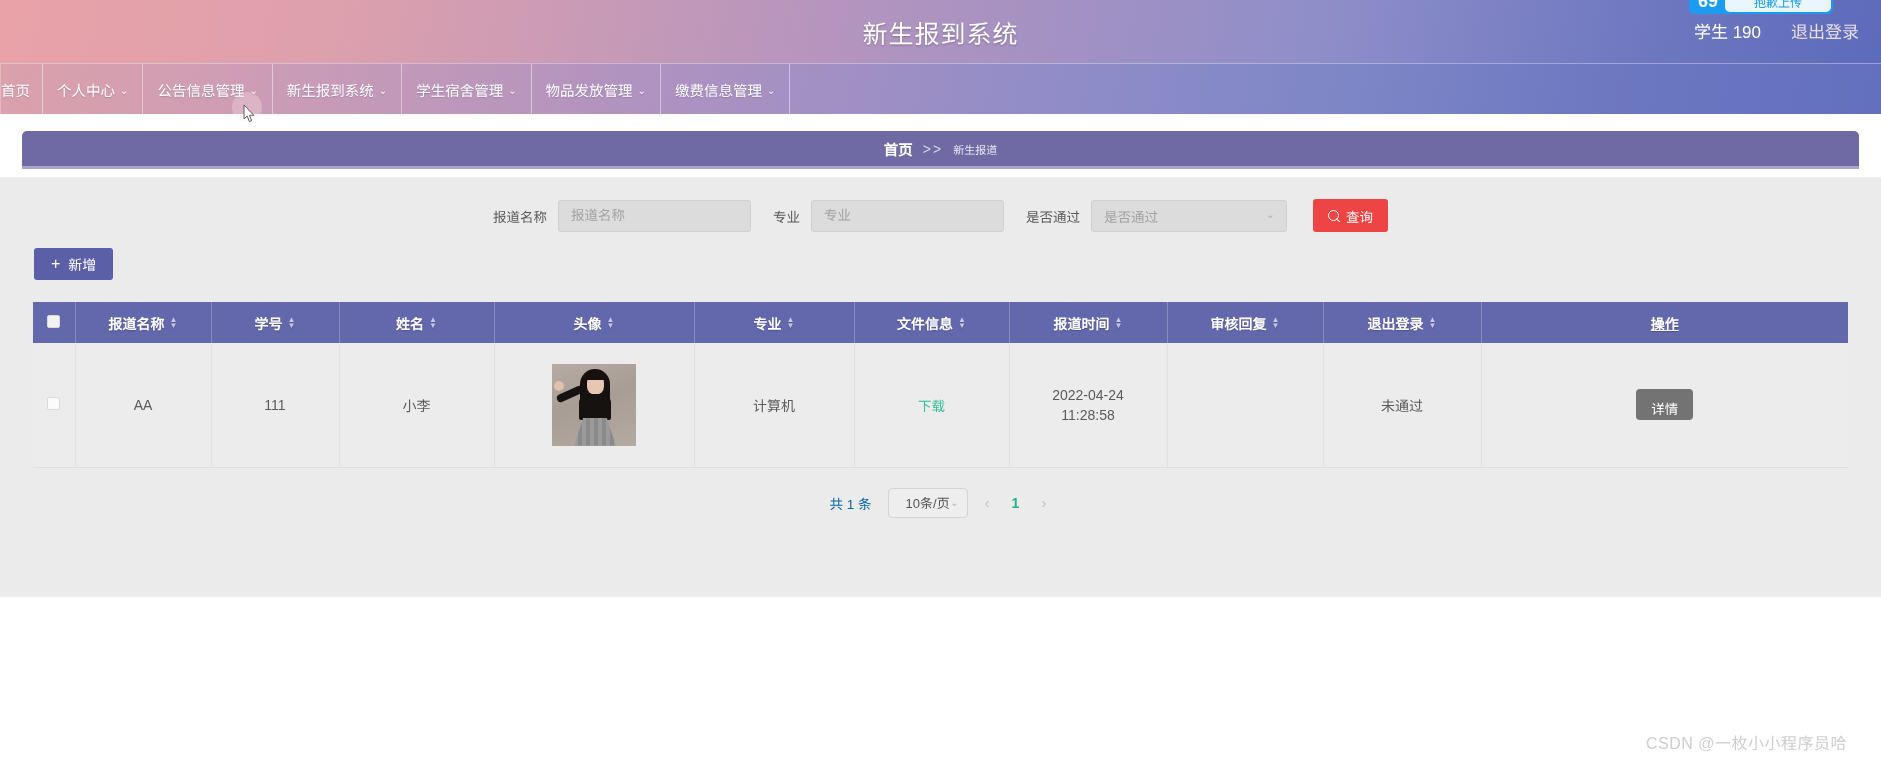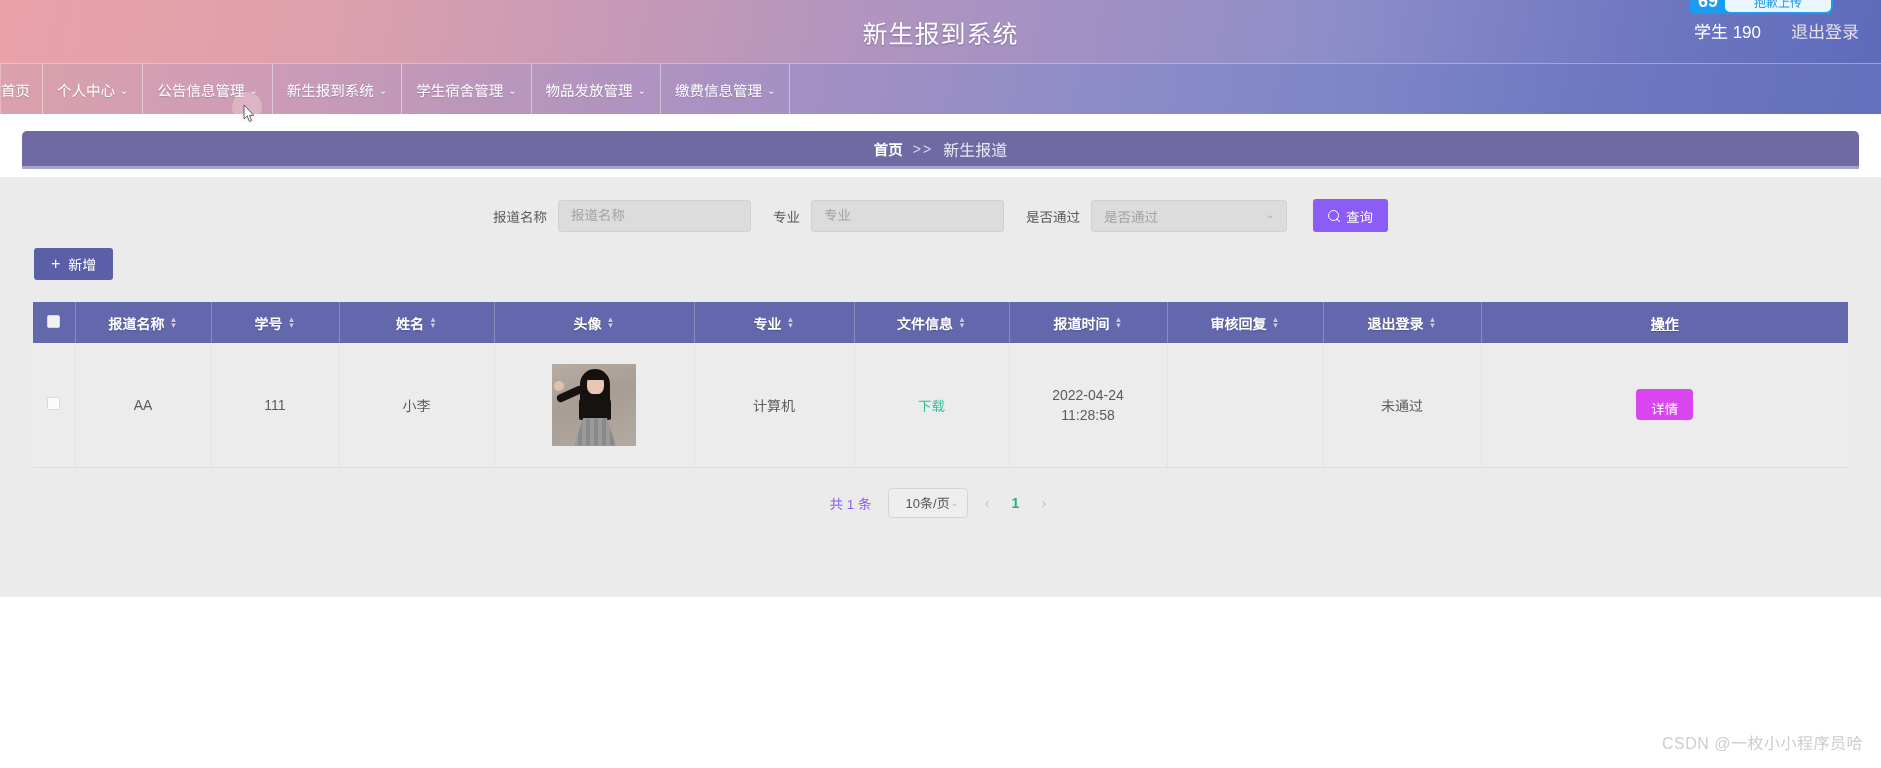--- a/index.html
+++ b/index.html
@@ -85,21 +85,21 @@
   .crumb-wrap { padding: 17px 22px 0 22px; background: #fff; }
   .crumb {
     height: 35px; border-radius: 5px 5px 0 0;
     background: #6f6aa3;
     display: flex; align-items: center; justify-content: center;
     gap: 10px;
     box-shadow: 0 3px 0 0 #a8a3cb;
   }
   .crumb .c-home { color: #ffffff; font-size: 14.5px; font-weight: bold; }
   .crumb .c-sep  { color: #d8d5ea; font-size: 14px; letter-spacing: 2px; }
-  .crumb .c-cur  { color: #e9e7f3; font-size: 16px; }
+  .crumb .c-cur  { color: #e9e7f3; font-size: 11px; }
 
   
   .content {
     margin-top: 11px;
     background: #ebebeb;
     min-height: 420px;
     padding: 0 0 20px 0;
   }
 
   
@@ -122,21 +122,21 @@
     display: flex; align-items: center; padding: 0 12px;
     font-size: 13.5px; color: #a3a3a3; cursor: pointer;
   }
   .f-select .chev {
     position: absolute; right: 11px; top: 50%; transform: translateY(-60%);
     color: #b3b3b3; font-size: 11px;
   }
   .f-btn {
     margin-left: 26px;
     height: 33px; min-width: 73px; padding: 0 15px;
-    background: #8b5cf6; color: #ffffff; border: none; border-radius: 3px;
+    background: #ef4444; color: #ffffff; border: none; border-radius: 3px;
     font-size: 13.5px; cursor: pointer; font-family: inherit;
     display: flex; align-items: center; justify-content: center; gap: 6px;
   }
   .mag { display: inline-block; width: 12px; height: 12px; position: relative; }
   .mag::before {
     content: ""; position: absolute; left: 0; top: 0;
     width: 9px; height: 9px; border: 1.4px solid #fff; border-radius: 50%;
   }
   .mag::after {
     content: ""; position: absolute; left: 8px; top: 8px;
@@ -180,21 +180,21 @@
   tbody td {
     background: #ececec; height: 124px;
     border-right: 1px solid #e2e2e2; border-bottom: 1px solid #dedede;
     text-align: center; vertical-align: middle;
     font-size: 14px; color: #5b5b5b;
   }
   tbody td:last-child { border-right: none; }
   .dl-link { color: #2fbf9a; cursor: pointer; font-size: 13.5px; }
   .time-cell { line-height: 20px; padding: 0 18px; }
   .btn-detail {
-    background: #d946ef; color: #fff; border: none; border-radius: 4px;
+    background: #737373; color: #fff; border: none; border-radius: 4px;
     height: 31px; padding: 9px 15px; font-size: 13.5px; cursor: pointer;
     font-family: inherit;
   }
   
   .avatar {
     width: 84px; height: 82px; display: inline-block;
     position: relative; overflow: hidden;
     background: linear-gradient(160deg, #b6aca3 0%, #a79d95 45%, #b3aaa1 100%);
     vertical-align: middle;
   }
@@ -226,34 +226,34 @@
     position: absolute; left: 22px; top: 54px; width: 42px; height: 28px;
     background: repeating-linear-gradient(90deg, #9b9a9a 0 4px, #8b8a8a 4px 8px);
     clip-path: polygon(22% 0, 78% 0, 100% 100%, 0 100%);
   }
 
   
   .pager {
     display: flex; align-items: center; justify-content: center;
     gap: 12px; padding: 20px 0 6px 0;
   }
-  .p-total { font-size: 13.5px; color: #8b5cf6; margin-right: 4px; }
+  .p-total { font-size: 13.5px; color: #0369a1; margin-right: 4px; }
   .p-size {
     position: relative; width: 80px; height: 30px;
     border: 1px solid #d4d4d4; border-radius: 4px; background: #eeeeee;
     display: flex; align-items: center; justify-content: center;
     font-size: 13px; color: #555; cursor: pointer;
   }
   .p-size .chev { position: absolute; right: 8px; color: #b6b6b6; font-size: 10px; }
   .p-arrow { color: #c3c3c3; font-size: 15px; cursor: pointer; padding: 0 5px; user-select: none; }
   .p-num { color: #23b18a; font-size: 14px; font-weight: bold; cursor: pointer; padding: 0 5px; }
 
   
   .watermark {
-    position: absolute; right: 18px; bottom: 14px;
+    position: absolute; right: 34px; bottom: 14px;
     font-size: 16px; color: #cdcdcd; letter-spacing: .5px;
     user-select: none;
   }
 </style>
 </head>
 <body>
 
 <div id="app">
 
   <div class="banner">

